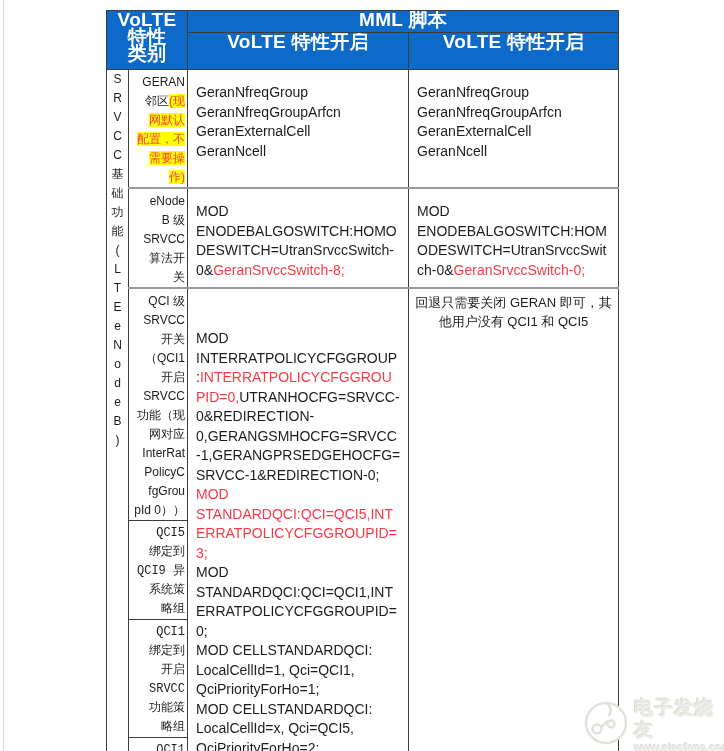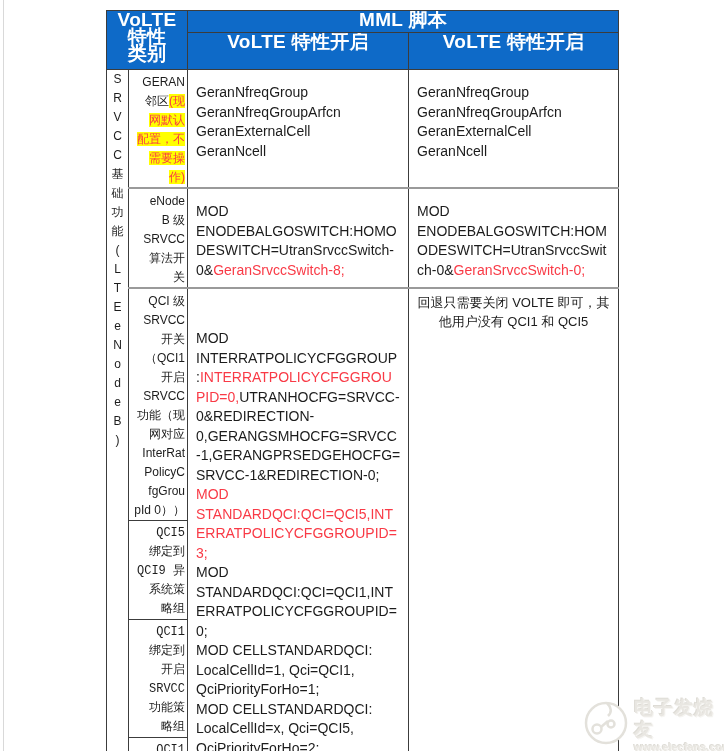--- a/index.html
+++ b/index.html
@@ -152,21 +152,21 @@
 pId 0））</span></td>
         <td class="code merged" rowspan="4"><span>MOD INTERRATPOLICYCFGGROUP:</span><span class="run-red">INTERRATPOLICYCFGGROUPID=0,</span><span>UTRANHOCFG=SRVCC-0&amp;REDIRECTION-0,GERANGSMHOCFG=SRVCC-1,GERANGPRSEDGEHOCFG=SRVCC-1&amp;REDIRECTION-0;
 </span><span class="run-red">MOD STANDARDQCI:QCI=QCI5,INTERRATPOLICYCFGGROUPID=3;</span><span>
 MOD STANDARDQCI:QCI=QCI1,INTERRATPOLICYCFGGROUPID=0;
 MOD CELLSTANDARDQCI:
 LocalCellId=1, Qci=QCI1,
 QciPriorityForHo=1;
 MOD CELLSTANDARDQCI:
 LocalCellId=x, Qci=QCI5,
 QciPriorityForHo=2;</span></td>
-        <td class="note" rowspan="4"><span>回退只需要关闭 VOLTE 即可，其他用户没有 QCI1 和 QCI5</span></td>
+        <td class="note" rowspan="4"><span>回退只需要关闭 GERAN 即可，其他用户没有 QCI1 和 QCI5</span></td>
       </tr>
 
       <tr class="r4">
         <td class="cat"><span>QCI5
 绑定到
 QCI9 异
 系统策
 略组</span></td>
       </tr>
 

